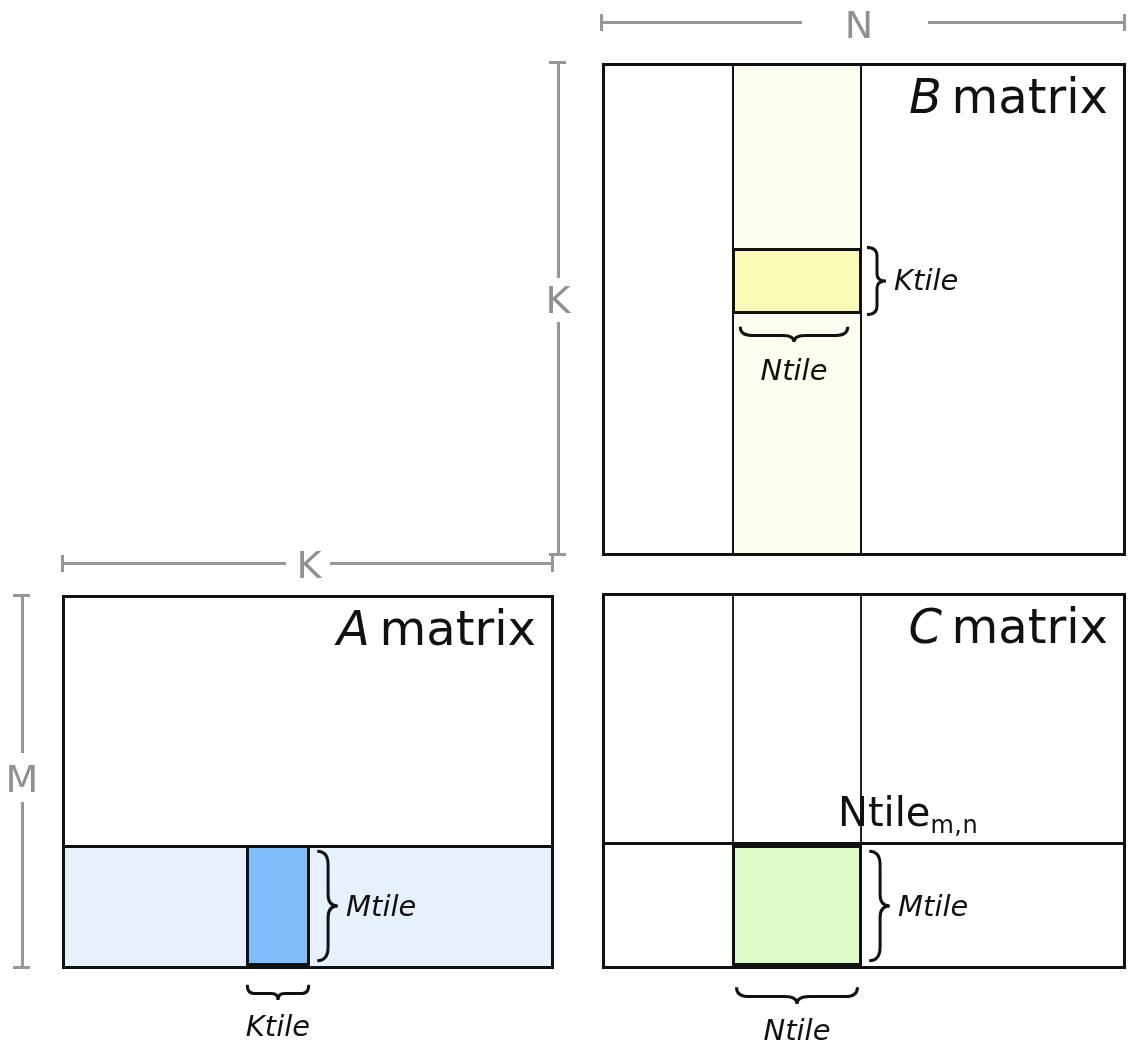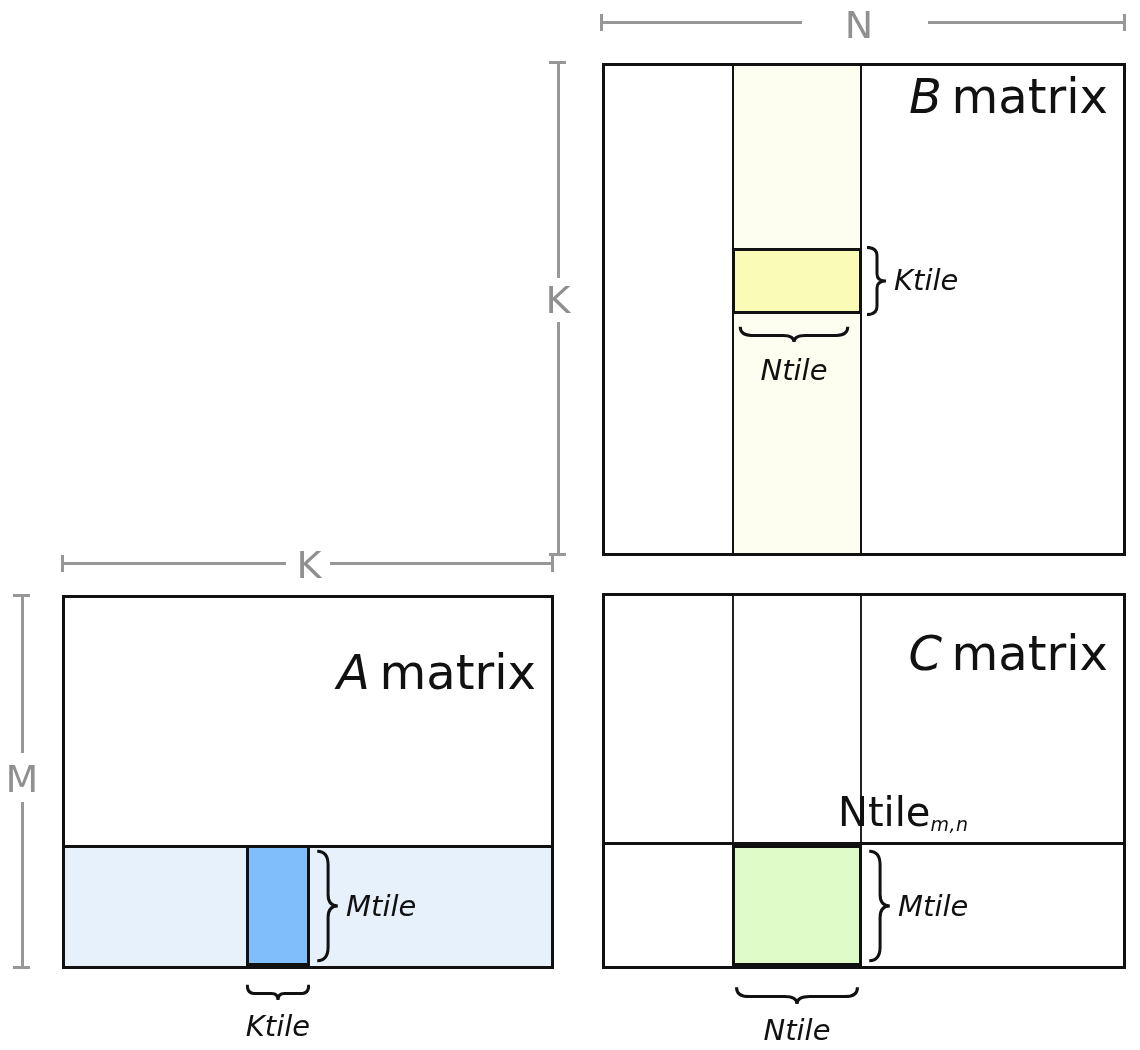--- a/index.html
+++ b/index.html
@@ -24,21 +24,21 @@
   .dimlabel { position:absolute; color:#909090; font-size:38px; line-height:1; text-align:center; }
   
   .mlabel { position:absolute; color:#111; font-size:48px; line-height:1; white-space:nowrap; }
   .mlabel .it { font-style:italic; }
   .mlabel .rest { margin-left:0.20em; }
   
   .tlabel { position:absolute; color:#111; font-size:29px; font-style:italic; line-height:1; white-space:nowrap; }
   .tlabel.ctr { text-align:center; }
   
   .block-label { position:absolute; color:#111; font-size:40px; line-height:1; white-space:nowrap; }
-  .block-label sub { font-style:italic; font-size:19px; vertical-align:-0.28em; letter-spacing:0.5px; }
+  .block-label sub { font-size:24px; vertical-align:-0.28em; letter-spacing:0.5px; }
   .brace { position:absolute; }
 </style>
 </head>
 <body>
 
 <div class="canvas">
 
   <div class="dseg" style="left:600px;top:14px;width:3px;height:17px;"></div>
   <div class="dseg" style="left:602px;top:21px;width:200px;height:3px;"></div>
   <div class="dimlabel" style="left:824px;top:6px;width:70px;">N</div>
@@ -74,38 +74,38 @@
 
   <div class="dseg" style="left:13px;top:594px;width:17px;height:3px;"></div>
   <div class="dseg" style="left:21px;top:595px;width:3px;height:158px;"></div>
   <div class="dimlabel" style="left:1px;top:760px;width:42px;">M</div>
   <div class="dseg" style="left:21px;top:802px;width:3px;height:165px;"></div>
   <div class="dseg" style="left:13px;top:966px;width:17px;height:3px;"></div>
 
   <div class="mbox" style="left:62px;top:595px;width:492px;height:374px;"></div>
   <div class="strip a-strip"></div>
   <div class="tile a-tile"></div>
-  <div class="mlabel" style="right:604px;top:604px;margin-top:44px;">
+  <div class="mlabel" style="right:604px;top:604px;">
     <span class="it">A</span><span class="rest">matrix</span>
   </div>
   <svg class="brace" style="left:314px;top:849px;" width="26" height="114" viewBox="0 0 24 100" preserveAspectRatio="none">
     <path d="M 3 2 Q 13 2 13 14 L 13 40 Q 13 50 22 50 Q 13 50 13 60 L 13 86 Q 13 98 3 98" fill="none" stroke="#111" stroke-width="3" vector-effect="non-scaling-stroke"></path>
   </svg>
   <div class="tlabel" style="left:346px;top:892px;">Mtile</div>
   <svg class="brace" style="left:246px;top:982px;" width="64" height="19" viewBox="0 0 100 20" preserveAspectRatio="none">
     <path d="M 2 3 Q 2 12 12 12 L 40 12 Q 50 12 50 19 Q 50 12 60 12 L 88 12 Q 98 12 98 3" fill="none" stroke="#111" stroke-width="3" vector-effect="non-scaling-stroke"></path>
   </svg>
   <div class="tlabel ctr" style="left:216px;top:1012px;width:124px;">Ktile</div>
 
   <div class="mbox" style="left:602px;top:593px;width:524px;height:376px;"></div>
   <div class="c-vline" style="left:732px;top:596px;height:246px;"></div>
   <div class="c-vline" style="left:860px;top:596px;height:246px;"></div>
   <div class="c-hdiv"></div>
   <div class="tile c-tile"></div>
-  <div class="mlabel" style="right:32px;top:602px;margin-top:27px;">
+  <div class="mlabel" style="right:32px;top:602px;">
     <span class="it">C</span><span class="rest">matrix</span>
   </div>
   <div class="block-label" style="left:838px;top:792px;">
     <span>Ntile</span><sub>m,n</sub>
   </div>
   <svg class="brace" style="left:866px;top:849px;" width="26" height="114" viewBox="0 0 24 100" preserveAspectRatio="none">
     <path d="M 3 2 Q 13 2 13 14 L 13 40 Q 13 50 22 50 Q 13 50 13 60 L 13 86 Q 13 98 3 98" fill="none" stroke="#111" stroke-width="3" vector-effect="non-scaling-stroke"></path>
   </svg>
   <div class="tlabel" style="left:898px;top:892px;">Mtile</div>
   <svg class="brace" style="left:734px;top:984px;" width="126" height="21" viewBox="0 0 100 20" preserveAspectRatio="none">

